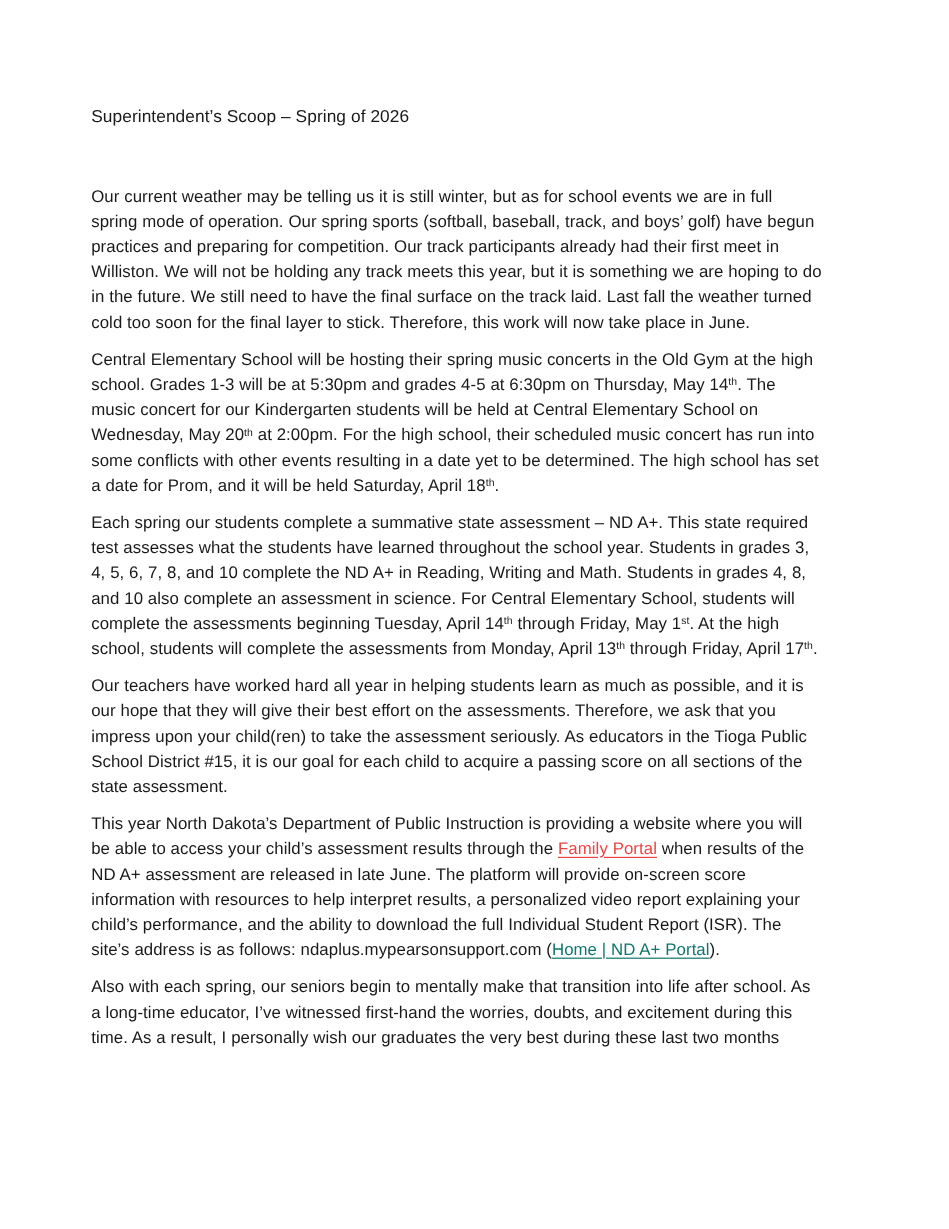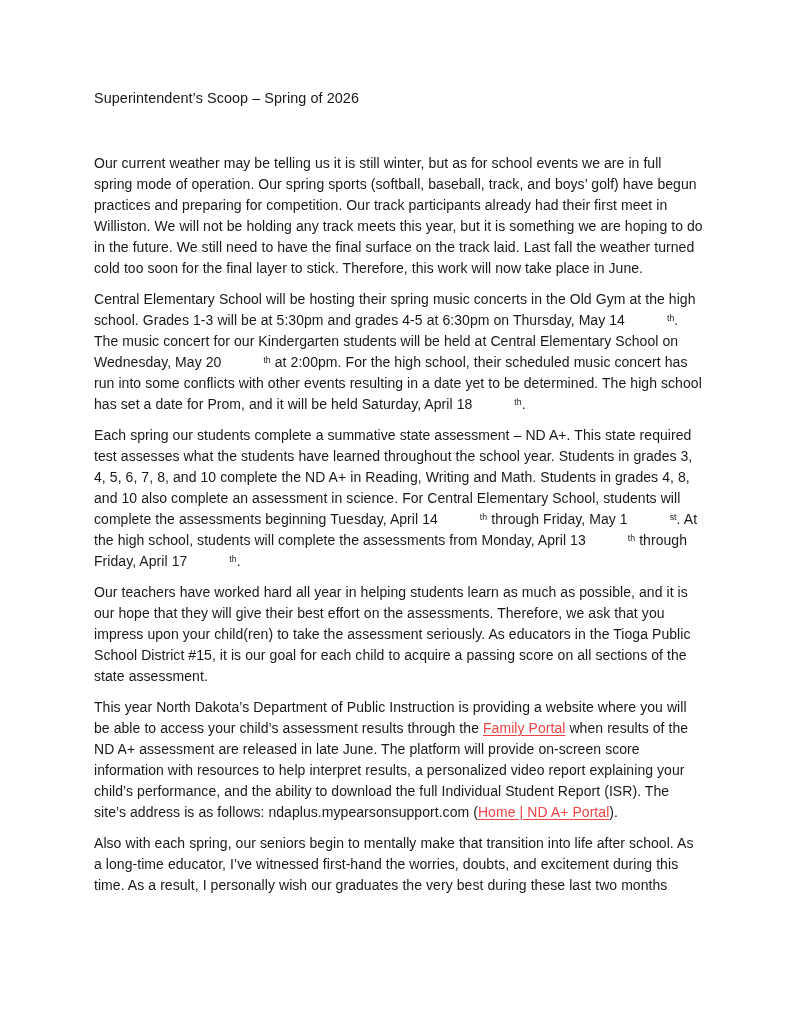--- a/index.html
+++ b/index.html
@@ -17,21 +17,21 @@
   }
   .page {
     position: relative;
     width: 791px;
     height: 1024px;
     background: #ffffff;
     box-sizing: border-box;
   }
   .doc-body {
     position: absolute;
-    left: 94px;
+    left: 76px;
     top: 88px;
     width: 609px;
   }
   .doc-title {
     font-family: "Liberation Sans", "DejaVu Sans", sans-serif;
     font-size: 14.4px;
     line-height: 21px;
     color: #191919;
     letter-spacing: 0.005em;
     margin: 0 0 0 0;
@@ -52,29 +52,28 @@
     word-spacing: 0.004em;
     hyphens: none;
   }
   p.para:last-child {
     margin-bottom: 11px;
   }
   sup {
     font-size: 0.62em;
     line-height: 0;
     vertical-align: 0.45em;
-    margin-left: 42px;
   }
   .underline-plain {
     text-decoration: underline;
     text-underline-offset: 2px;
     color: #ef4444;
   }
   a.link {
-    color: #ef4444;
+    color: #0f766e;
     text-decoration: underline;
     text-underline-offset: 2px;
   }
 </style>
 </head>
 <body>
 
 <div class="page">
   <div class="doc-body">
 

